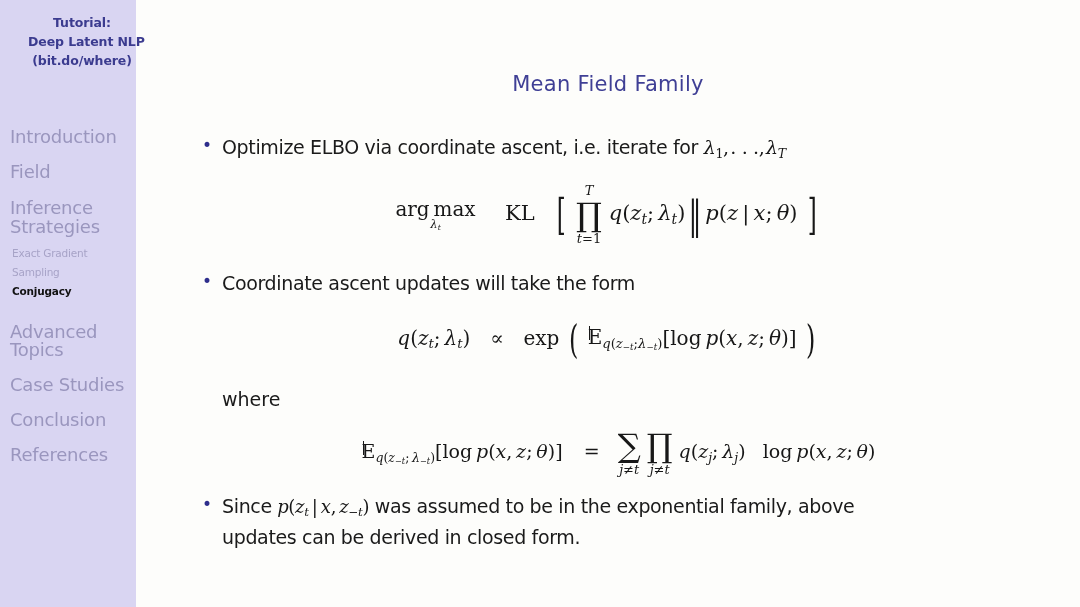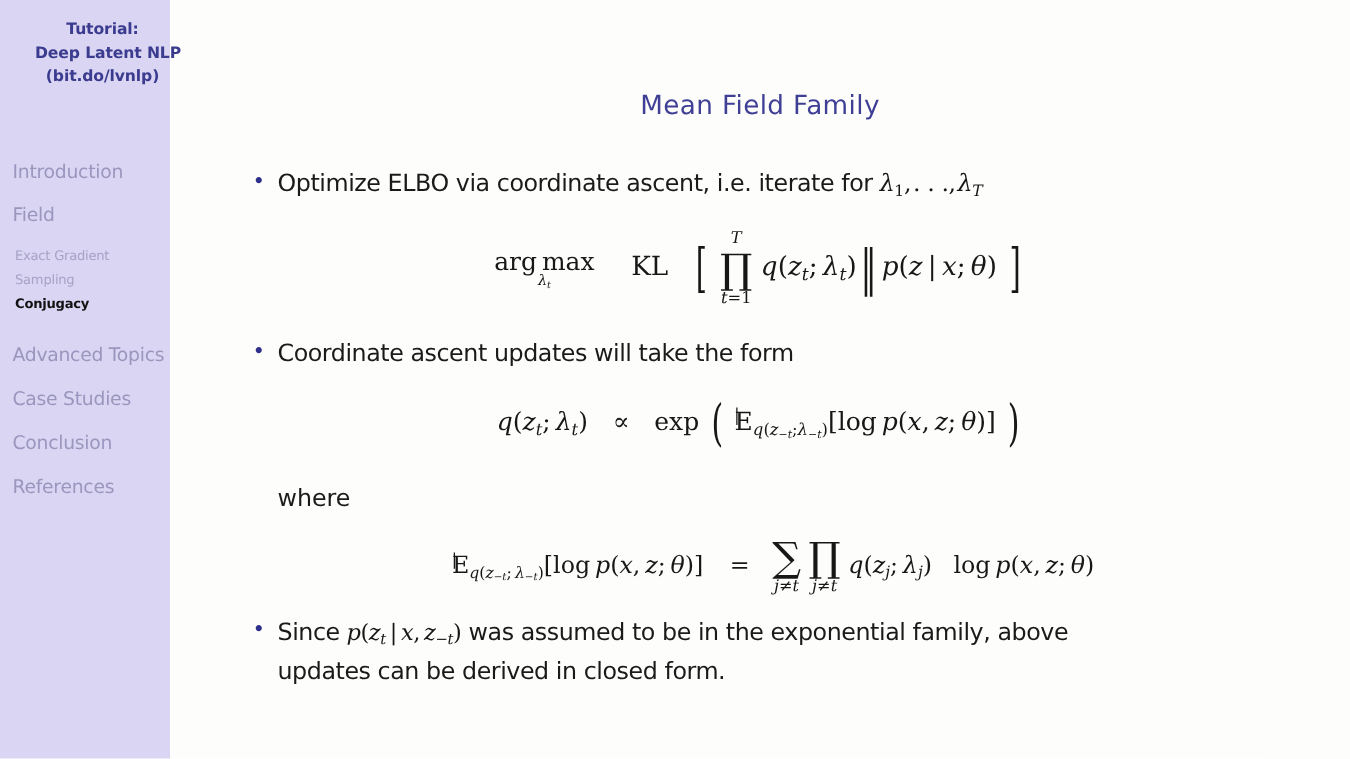--- a/index.html
+++ b/index.html
@@ -42,21 +42,21 @@
 
   .sb-nav {
     position: absolute;
     top: 128px;
     left: 0;
     width: 136px;
   }
   .sb-item {
     color: #9A96BE;
     font-family: "DejaVu Sans", sans-serif;
-    font-size: 15px;
+    font-size: 18px;
     line-height: 18px;
     padding-left: 10px;
     margin-bottom: 17px;
     letter-spacing: -0.2px;
   }
   .sb-item.two-line { line-height: 19px; }
   .sb-sub {
     color: #A7A3C7;
     font-family: "DejaVu Sans", sans-serif;
     font-size: 10.5px;
@@ -192,26 +192,27 @@
 </style>
 </head>
 <body>
 
 <div class="slide">
 
   <div class="sidebar">
     <div class="sb-title">
       <div>Tutorial:</div>
       <div>Deep Latent NLP</div>
-      <div>(bit.do/lvnlp)</div>
+      <div>(bit.do/where)</div>
     </div>
 
     <div class="sb-nav">
       <div class="sb-item">Introduction</div>
       <div class="sb-item">Field</div>
+      <div class="sb-item two-line" style="width:100px; margin-bottom:10px;">Inference Strategies</div>
 
       <div class="sb-sub">Exact Gradient</div>
       <div class="sb-sub">Sampling</div>
       <div class="sb-sub active">Conjugacy</div>
 
       <div class="sb-gap"></div>
 
       <div class="sb-item" style="margin-top:12px;">Advanced Topics</div>
       <div class="sb-item">Case Studies</div>
       <div class="sb-item">Conclusion</div>

